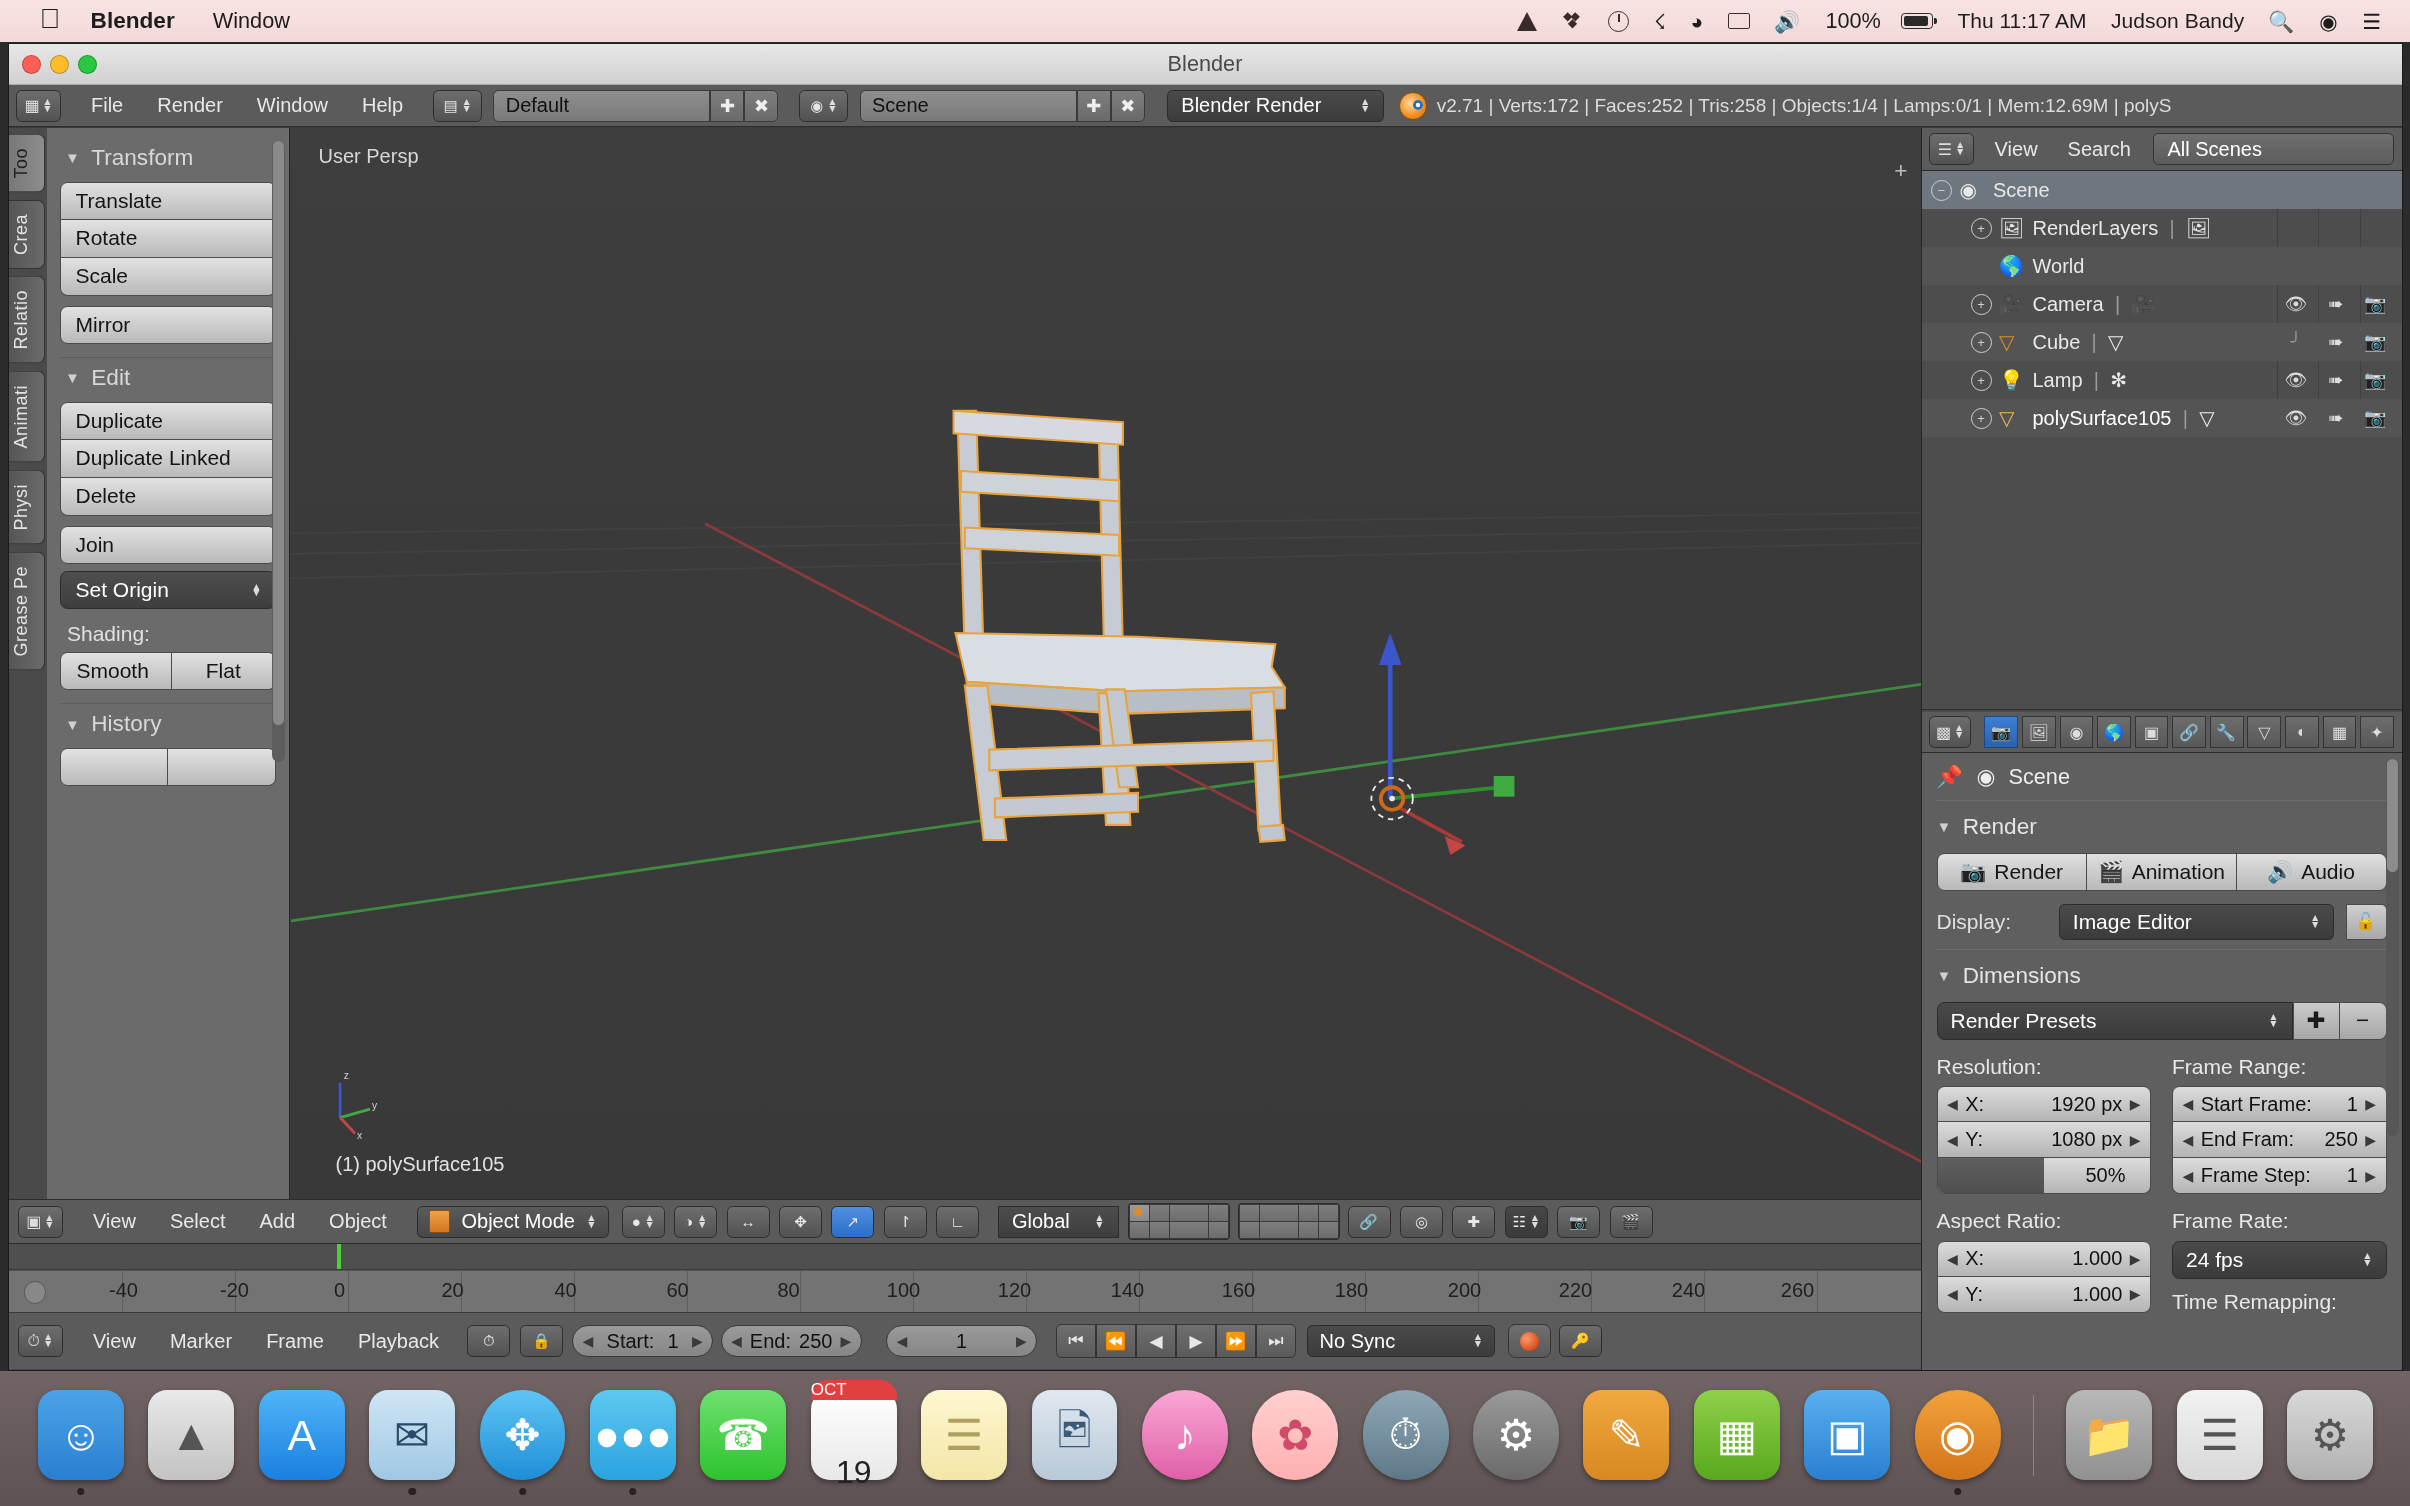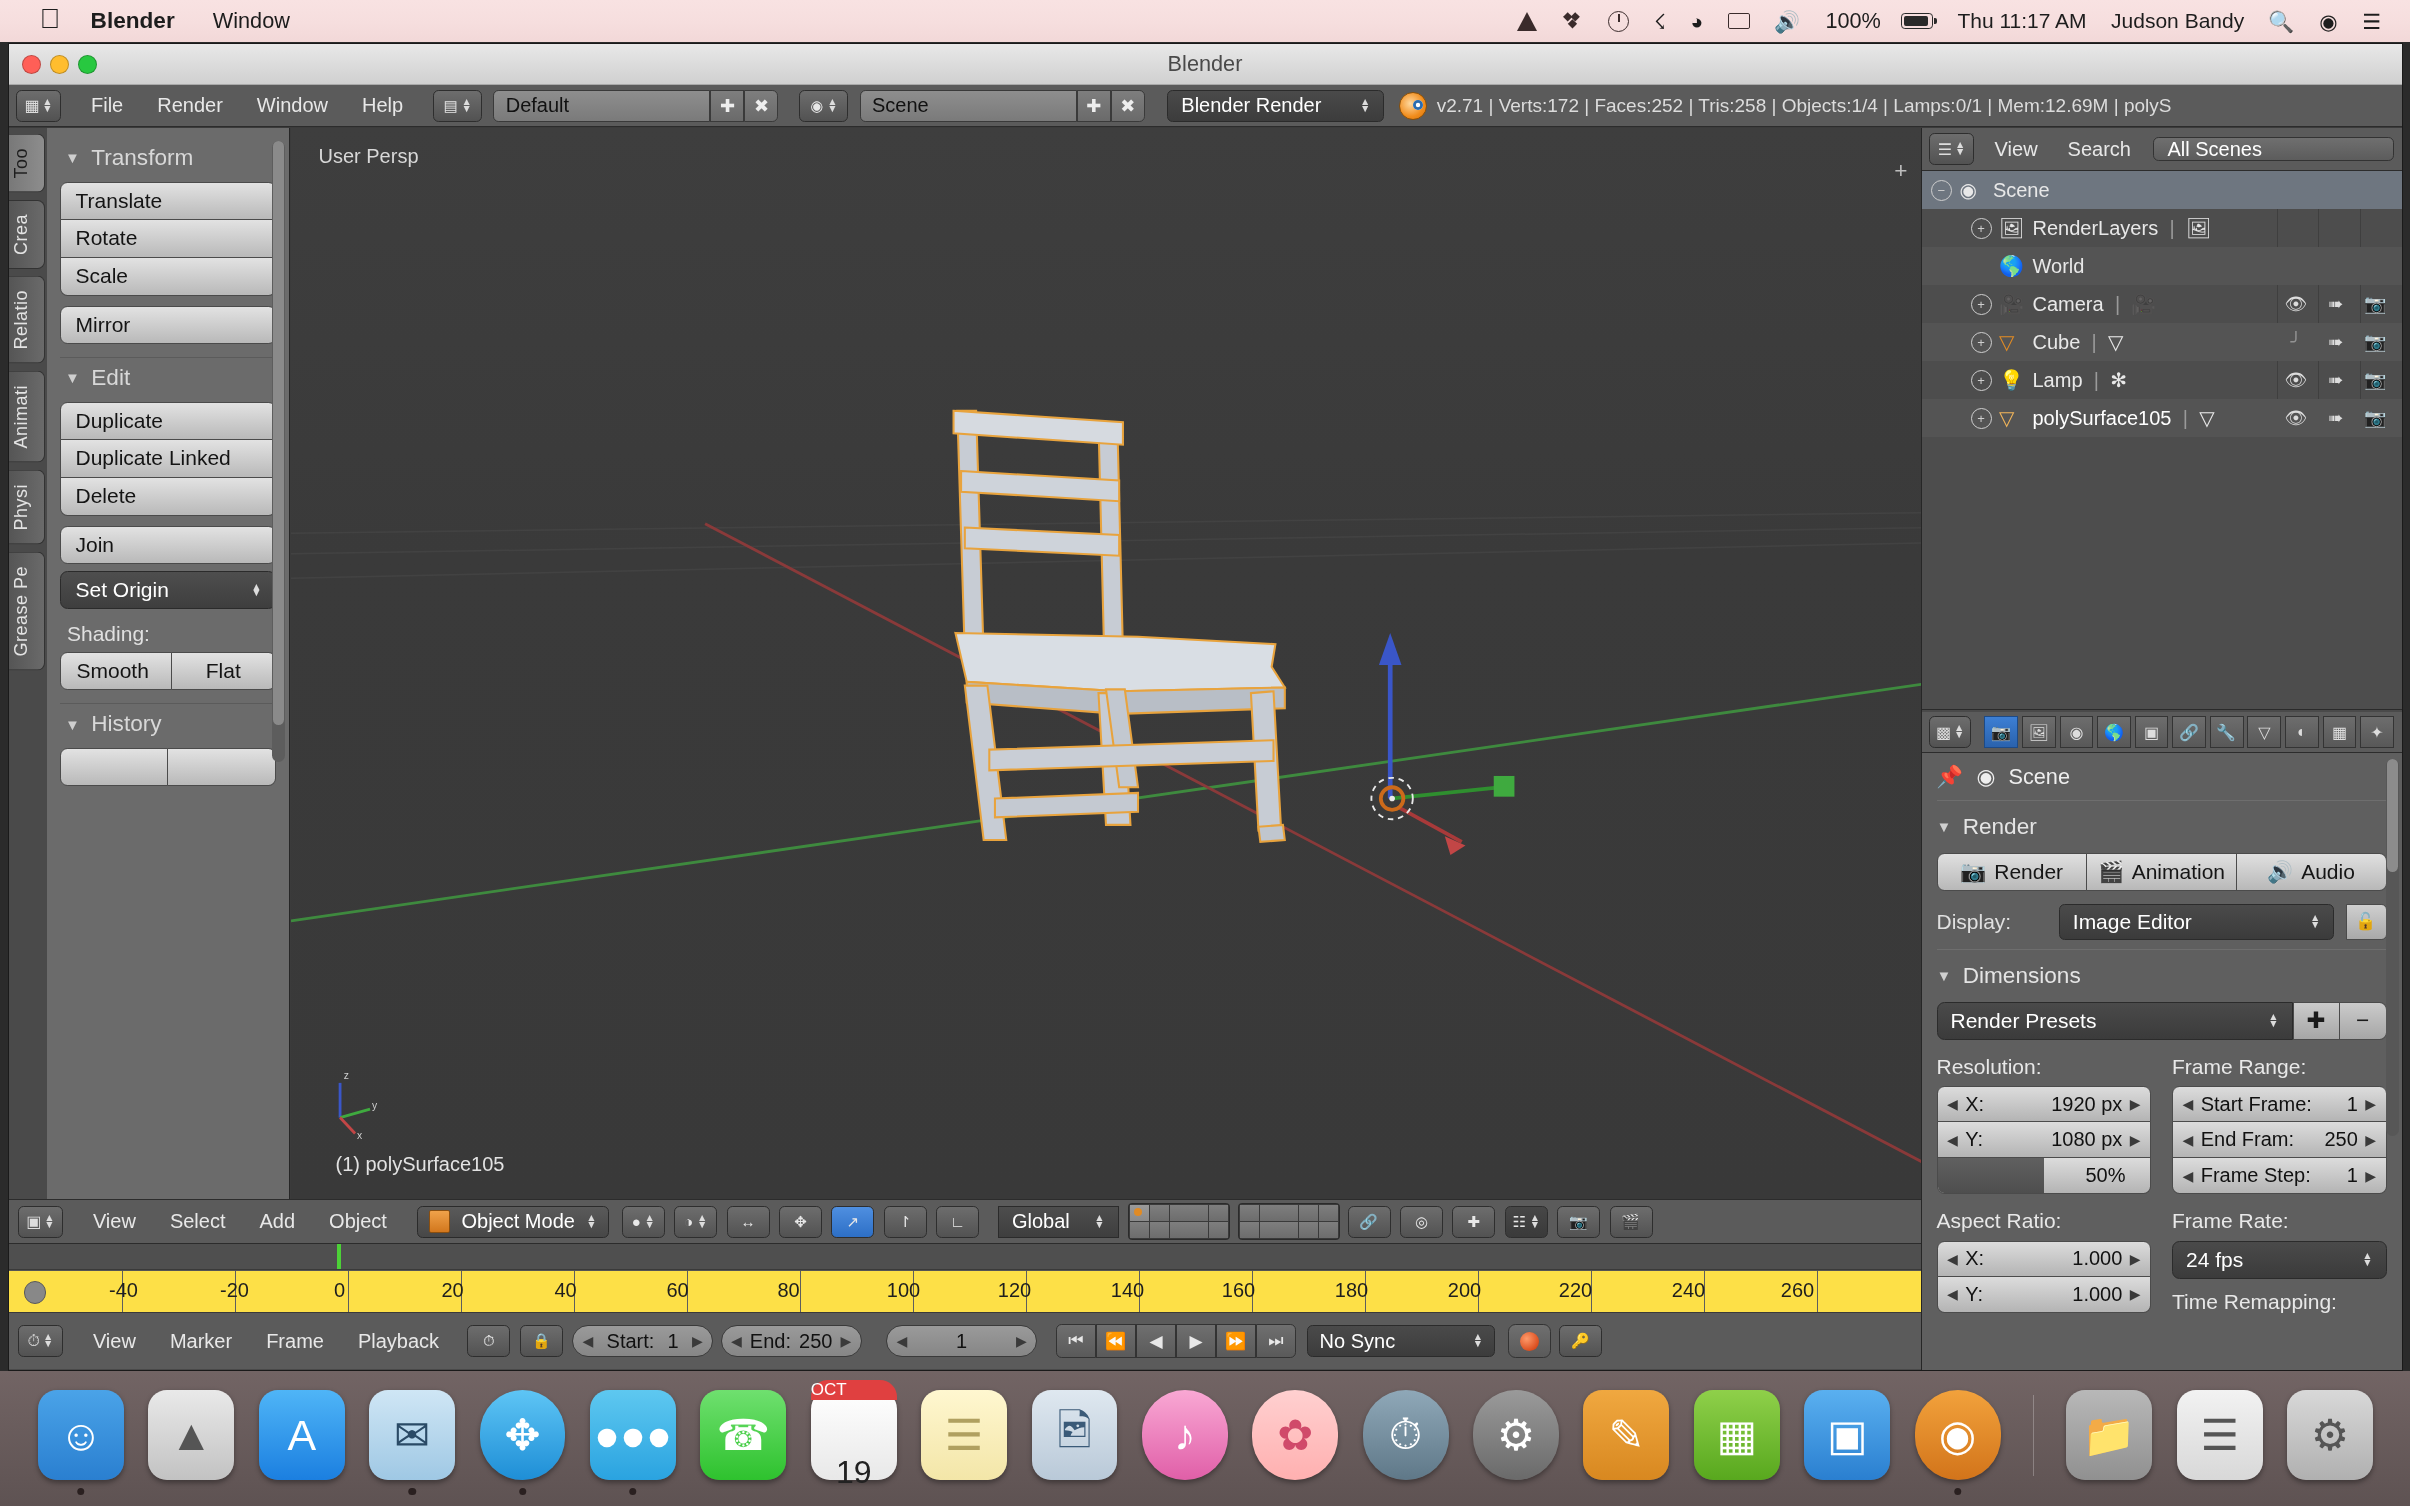--- a/index.html
+++ b/index.html
@@ -178,21 +178,21 @@
   .layerbox{display:grid;grid-template-columns:repeat(5,19px);grid-template-rows:repeat(2,16px);
     gap:0.9px;background:#3a3a3a;border:0.9px solid #2b2b2b;border-radius:3.8px;padding:0.9px;margin-right:7.5px;}
   .layerbox span{background:linear-gradient(180deg,#7e7e7e,#6d6d6d);display:block;}
   .layerbox span.act{background:linear-gradient(180deg,#9a9a9a,#8a8a8a);position:relative;}
   .layerbox span.act:after{content:"";position:absolute;left:3.8px;top:2.8px;width:8.5px;height:8.5px;border-radius:50%;background:#e08b25;}
 
   
   .timeline{ position:absolute;left:0;bottom:0;right:481px;height:126px;background:#4a4a4a;}
   .tl-track{height:26px;background:#4f4f4f;position:relative;border-bottom:0.9px solid #3a3a3a;}
   .tl-track .playhead{position:absolute;left:328px;top:0;width:4.7px;height:100%;background:#4cd137;}
-  .tl-ruler{height:43px;background:#fde047;border-top:0.9px solid #555;border-bottom:0.9px solid #3a3a3a;position:relative;}
+  .tl-ruler{height:43px;background:#737373;border-top:0.9px solid #555;border-bottom:0.9px solid #3a3a3a;position:relative;}
   .tl-ruler .tick{position:absolute;top:7.5px;font-size:20px;color:#1e1e1e;transform:translateX(-50%);}
   .tl-ruler .knob{position:absolute;left:15px;top:10.4px;width:22.6px;height:22.6px;border-radius:50%;background:#888;border:0.9px solid #5a5a5a;}
   .tl-ruler .vline{position:absolute;top:0;bottom:0;width:0.9px;background:#5e5e5e;}
   .tlhdr{height:56px;background:#5b5b5b;display:flex;align-items:center;padding:0 9.4px;gap:0;overflow:hidden;}
   .numfield{
     height:32px;background:linear-gradient(180deg,#9a9a9a,#868686);border:0.9px solid #3a3a3a;border-radius:16px;
     display:flex;align-items:center;justify-content:space-between;padding:0 9.4px;color:#111;font-size:20px;
     min-width:141px;margin-right:7.5px;
   }
   .numfield .v{font-weight:normal;}
@@ -206,21 +206,21 @@
     border-radius:5.6px;display:flex;align-items:center;justify-content:space-between;padding:0 11.3px;color:#fff;font-size:20px;margin-right:13px;}
   .recbtn{width:43px;height:34px;background:linear-gradient(180deg,#6f6f6f,#5a5a5a);border:0.9px solid #333;border-radius:7.5px;
     display:flex;align-items:center;justify-content:center;margin-right:7.5px;}
   .recdot{width:19px;height:19px;border-radius:50%;background:radial-gradient(circle at 35% 35%,#ff9a6a,#cc2f00);}
 
   
   .rightcol{position:absolute;right:0;top:0;width:481px;bottom:0;background:#4a4a4a;border-left:0.9px solid #262626;}
   .outliner{position:absolute;left:0;top:0;right:0;height:582px;background:#4d4d4d;border-bottom:1.9px solid #2a2a2a;}
   .ohdr{height:43px;background:#5b5b5b;display:flex;align-items:center;padding:0 7.5px;gap:0;border-bottom:0.9px solid #2c2c2c;}
   .ohdr .mitem{font-size:20px;padding:0 15px;}
-  .scenesel{height:24px;flex:1;background:linear-gradient(180deg,#6f6f6f,#5c5c5c);border:0.9px solid #333;border-radius:5.6px;
+  .scenesel{height:32px;flex:1;background:linear-gradient(180deg,#6f6f6f,#5c5c5c);border:0.9px solid #333;border-radius:5.6px;
     display:flex;align-items:center;padding:0 13px;color:#fff;font-size:20px;margin-left:7.5px;}
   .orow{height:38px;display:flex;align-items:center;font-size:20px;color:#e8e8e8;position:relative;padding-left:9.4px;}
   .orow.alt{background:#545454;}
   .orow.sel{background:#6e7680;}
   .orow .exp{width:21px;height:21px;border-radius:50%;border:1.9px solid #cfcfcf;color:#cfcfcf;font-size:13px;
     display:flex;align-items:center;justify-content:center;margin-right:7.5px;}
   .orow .ico{width:26px;height:24.5px;margin-right:7.5px;display:inline-block;}
   .orow .sep{color:#9a9a9a;margin:0 11.3px;}
   .orow .rcols{position:absolute;right:5.6px;top:0;height:100%;display:flex;align-items:center;gap:0;}
   .orow .rcols span{width:40px;text-align:center;font-size:18px;color:#ddd;}

